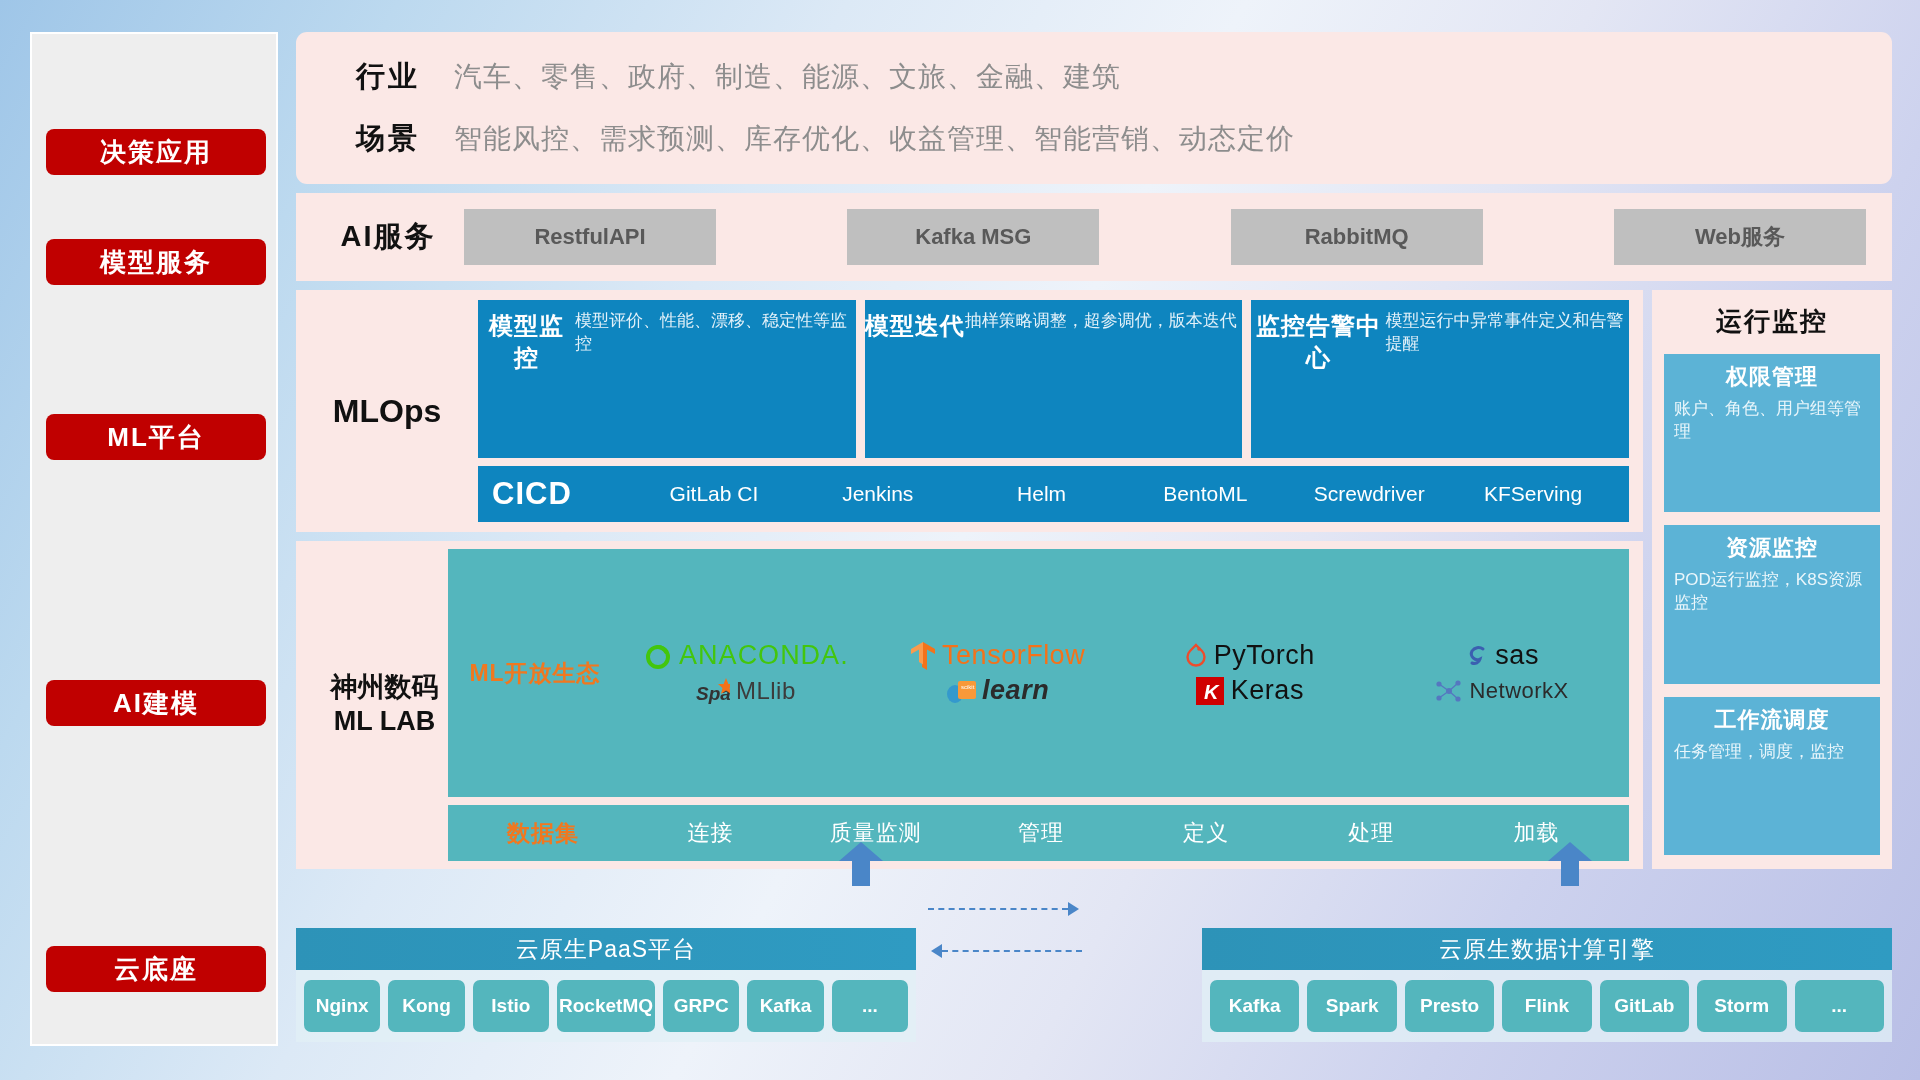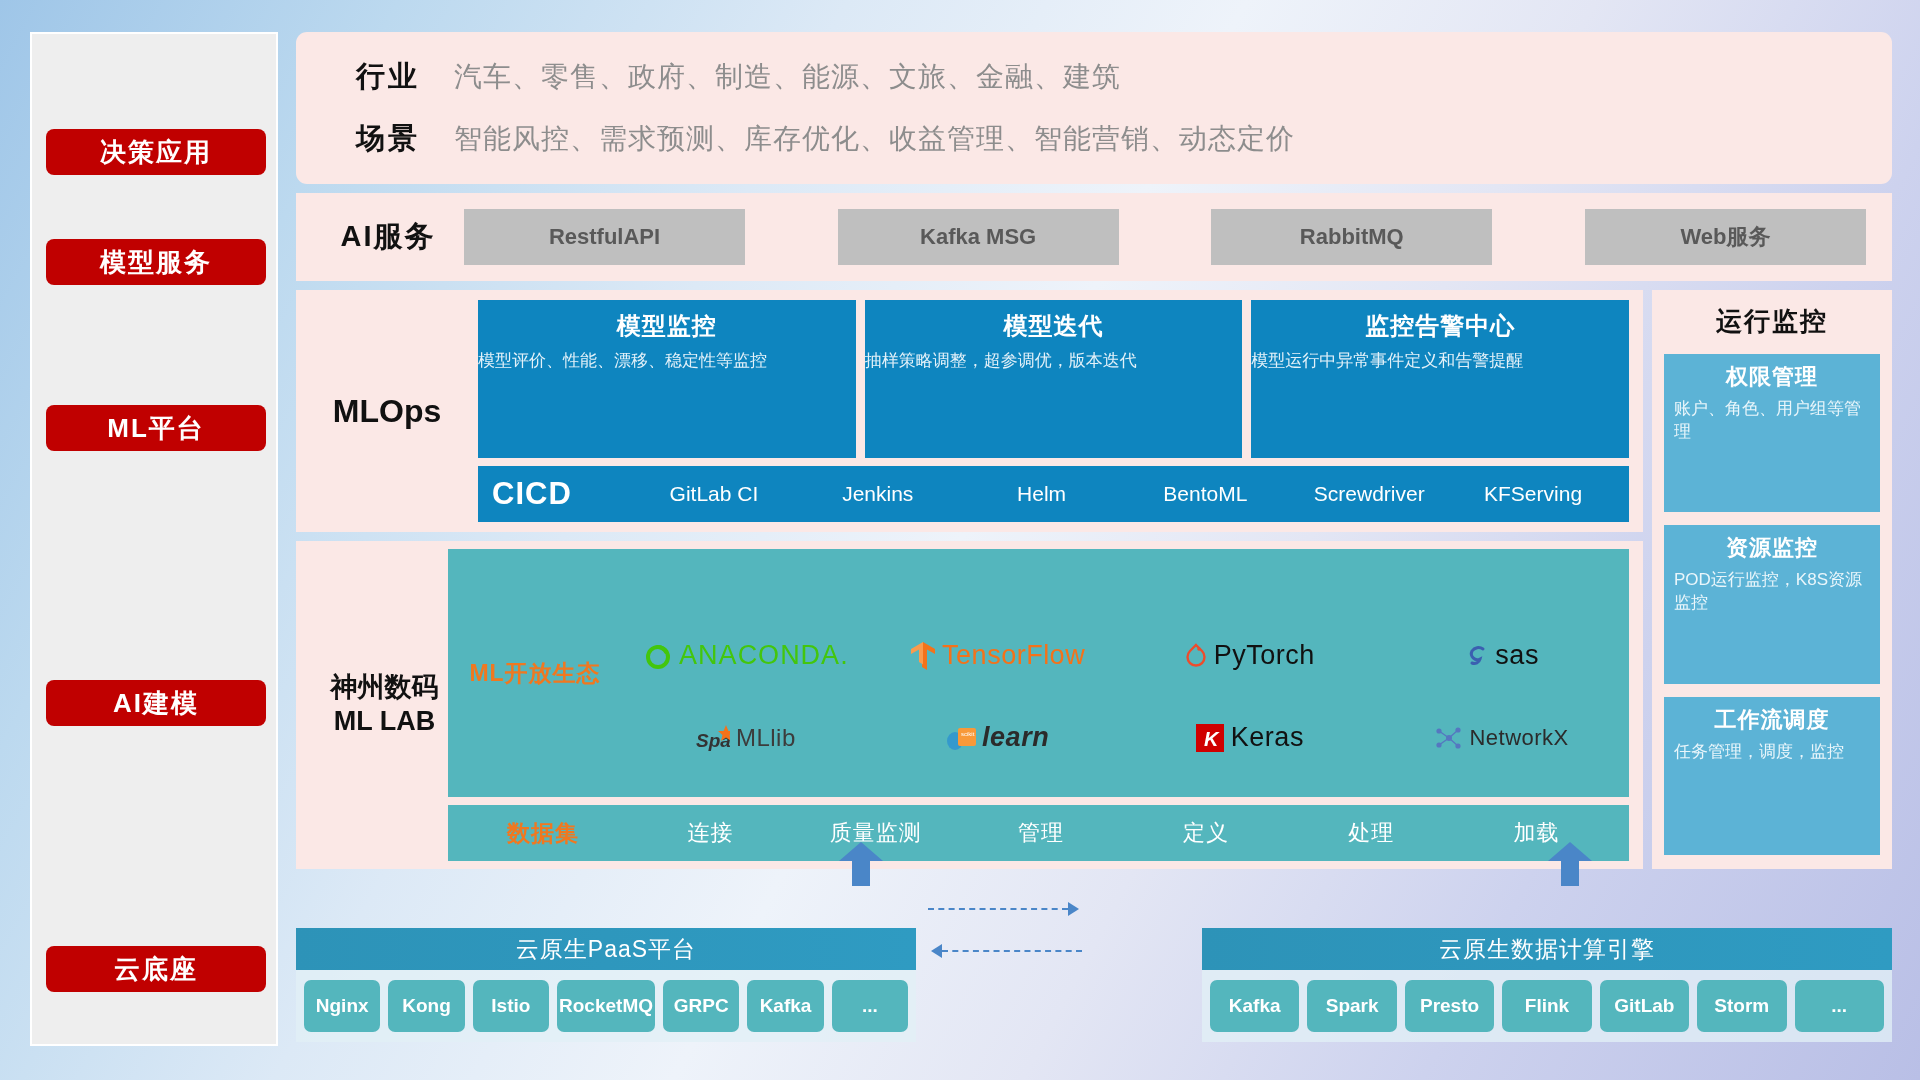--- a/index.html
+++ b/index.html
@@ -36,21 +36,21 @@
     left: 14px; width: 220px; height: 46px;
     background: #c00000;
     border-radius: 8px;
     color: #ffffff;
     font-size: 26px; font-weight: bold;
     letter-spacing: 2px;
     display: flex; align-items: center; justify-content: center;
   }
   .rail-tag.t1 { top: 95px; }
   .rail-tag.t2 { top: 205px; }
-  .rail-tag.t3 { top: 371px; }
+  .rail-tag.t3 { top: 380px; }
   .rail-tag.t4 { top: 646px; }
   .rail-tag.t5 { top: 912px; text-align: right; }
 
   
   .main {
     flex: 1;
     display: flex;
     flex-direction: column;
     gap: 9px;
   }
@@ -82,21 +82,21 @@
     padding: 0 26px 0 26px;
     gap: 0;
   }
   .svc-key {
     width: 132px; flex: none;
     font-size: 29px; font-weight: bold; color: #111; letter-spacing: 2px;
     text-align: center;
   }
   .svc-list { flex: 1; display: flex; gap: 0; justify-content: space-between; padding-left: 10px;}
   .svc-chip {
-    width: 281px; height: 56px;
+    width: 252px; height: 56px;
     background: #bfbfbf; color: #595959;
     font-size: 22px; font-weight: bold;
     display: flex; align-items: center; justify-content: center; text-align: right;
   }
 
   
   .band-core {
     flex: 1;
     display: flex;
     gap: 9px;
@@ -113,21 +113,21 @@
     width: 182px; flex: none;
     font-size: 32px; font-weight: bold; color: #111;
     text-align: center;
   }
   .mlops-right { flex: 1; display: flex; flex-direction: column; gap: 8px; height: 100%; }
   .mlops-cards { flex: 1; display: flex; gap: 9px; }
   .mcard {
     flex: 1;
     background: #0e85bf;
     padding: 10px 0;
-    display: flex; flex-direction: column;
+    display: flex; flex-direction: row;
   }
   .mcard-title {
     color: #ffffff; font-size: 24px; font-weight: bold;
     text-align: center; letter-spacing: 1px; margin-bottom: 8px;
   }
   .mcard-desc {
     color: #e3f1f9; font-size: 17px; line-height: 1.35;
   }
   .cicd {
     height: 56px;
@@ -180,21 +180,21 @@
     text-align: center;
   }
   .eco-logos {
     flex: 1;
     display: grid;
     grid-template-columns: repeat(4, 1fr);
     grid-template-rows: 1fr 1fr;
     align-items: center; justify-items: center;
     row-gap: 4px;
   }
-  .logo { display: flex; align-items: center; gap: 6px; margin-top: 47px; }
+  .logo { display: flex; align-items: center; gap: 6px; }
   .logo-txt { font-size: 27px; letter-spacing: .5px; }
 
   .dataset-row {
     height: 56px;
     background: #54b6bd;
     display: flex; align-items: center;
     padding: 0 10px;
   }
   .ds-key {
     width: 170px; flex: none;

